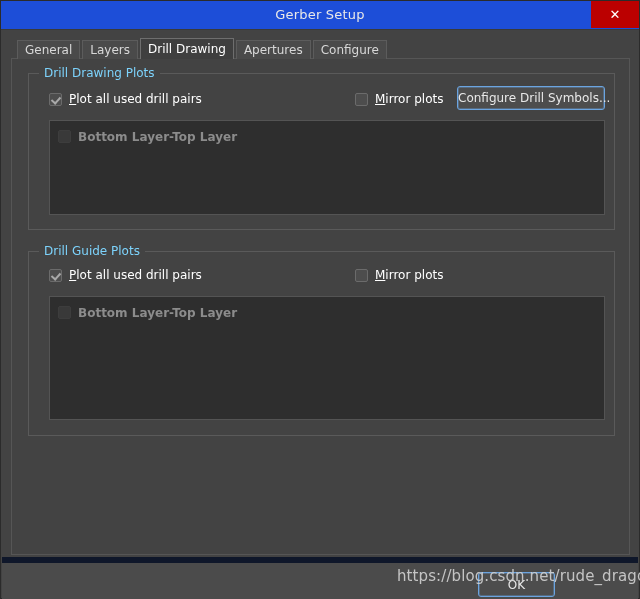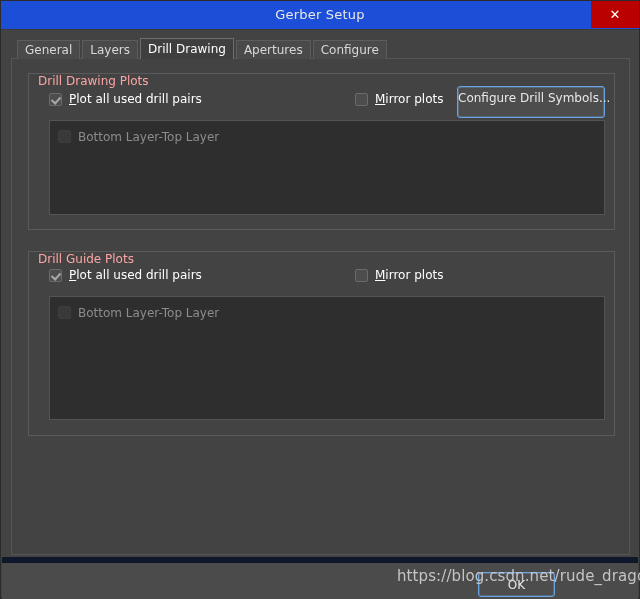--- a/index.html
+++ b/index.html
@@ -101,27 +101,26 @@
   }
 
   
   .groupbox {
     position: absolute;
     box-sizing: border-box;
     border: 1px solid #5a5a5a;
   }
   .groupbox .legend {
     position: absolute;
-    top: -8px; left: 4px;
+    top: -8px; left: 10px;
     background: #434343;
     padding: 0 5px;
     font-size: 12px;
-    color: #fca5a5;
-    white-space: nowrap;
-    margin-top: 8px;
+    color: #7dd3fc;
+    white-space: nowrap;
   }
 
   
   .chkrow {
     position: absolute;
     display: flex;
     align-items: center;
     white-space: nowrap;
   }
   .chkbox {
@@ -176,20 +175,21 @@
     background: #2e2e2e;
     border: 1px solid #545454;
     overflow: hidden;
   }
   .listitem {
     display: flex;
     align-items: center;
     height: 19px;
     padding-left: 8px;
     white-space: nowrap;
+    font-weight: bold;
   }
   .listitem .chkbox {
     border-color: #3d3d3d;
     background: #393939;
   }
   .listitem .itemlabel {
     font-size: 12px;
     color: #8c8c8c;
   }
 
@@ -239,21 +239,21 @@
       <div class="chkrow" style="left:20px; top:18px;">
         <span class="chkbox checked"></span>
         <span class="chklabel"><u>P</u><span>lot all used drill pairs</span></span>
       </div>
 
       <div class="chkrow" style="left:326px; top:18px;">
         <span class="chkbox"></span>
         <span class="chklabel"><u>M</u><span>irror plots</span></span>
       </div>
 
-      <div class="pushbtn focused" style="left:428px; top:12px; width:148px; height:32px; line-height:23px;">Configure Drill Symbols...</div>
+      <div class="pushbtn focused" style="left:428px; top:12px; width:148px; height:24px; line-height:23px;">Configure Drill Symbols...</div>
 
       <div class="listbox" style="left:20px; top:46px; width:556px; height:95px;">
         <div class="listitem" style="margin-top:6px;">
           <span class="chkbox"></span>
           <span class="itemlabel">Bottom Layer-Top Layer</span>
         </div>
       </div>
     </div>
 
     <div class="groupbox" style="left:16px; top:192px; width:587px; height:185px;">

